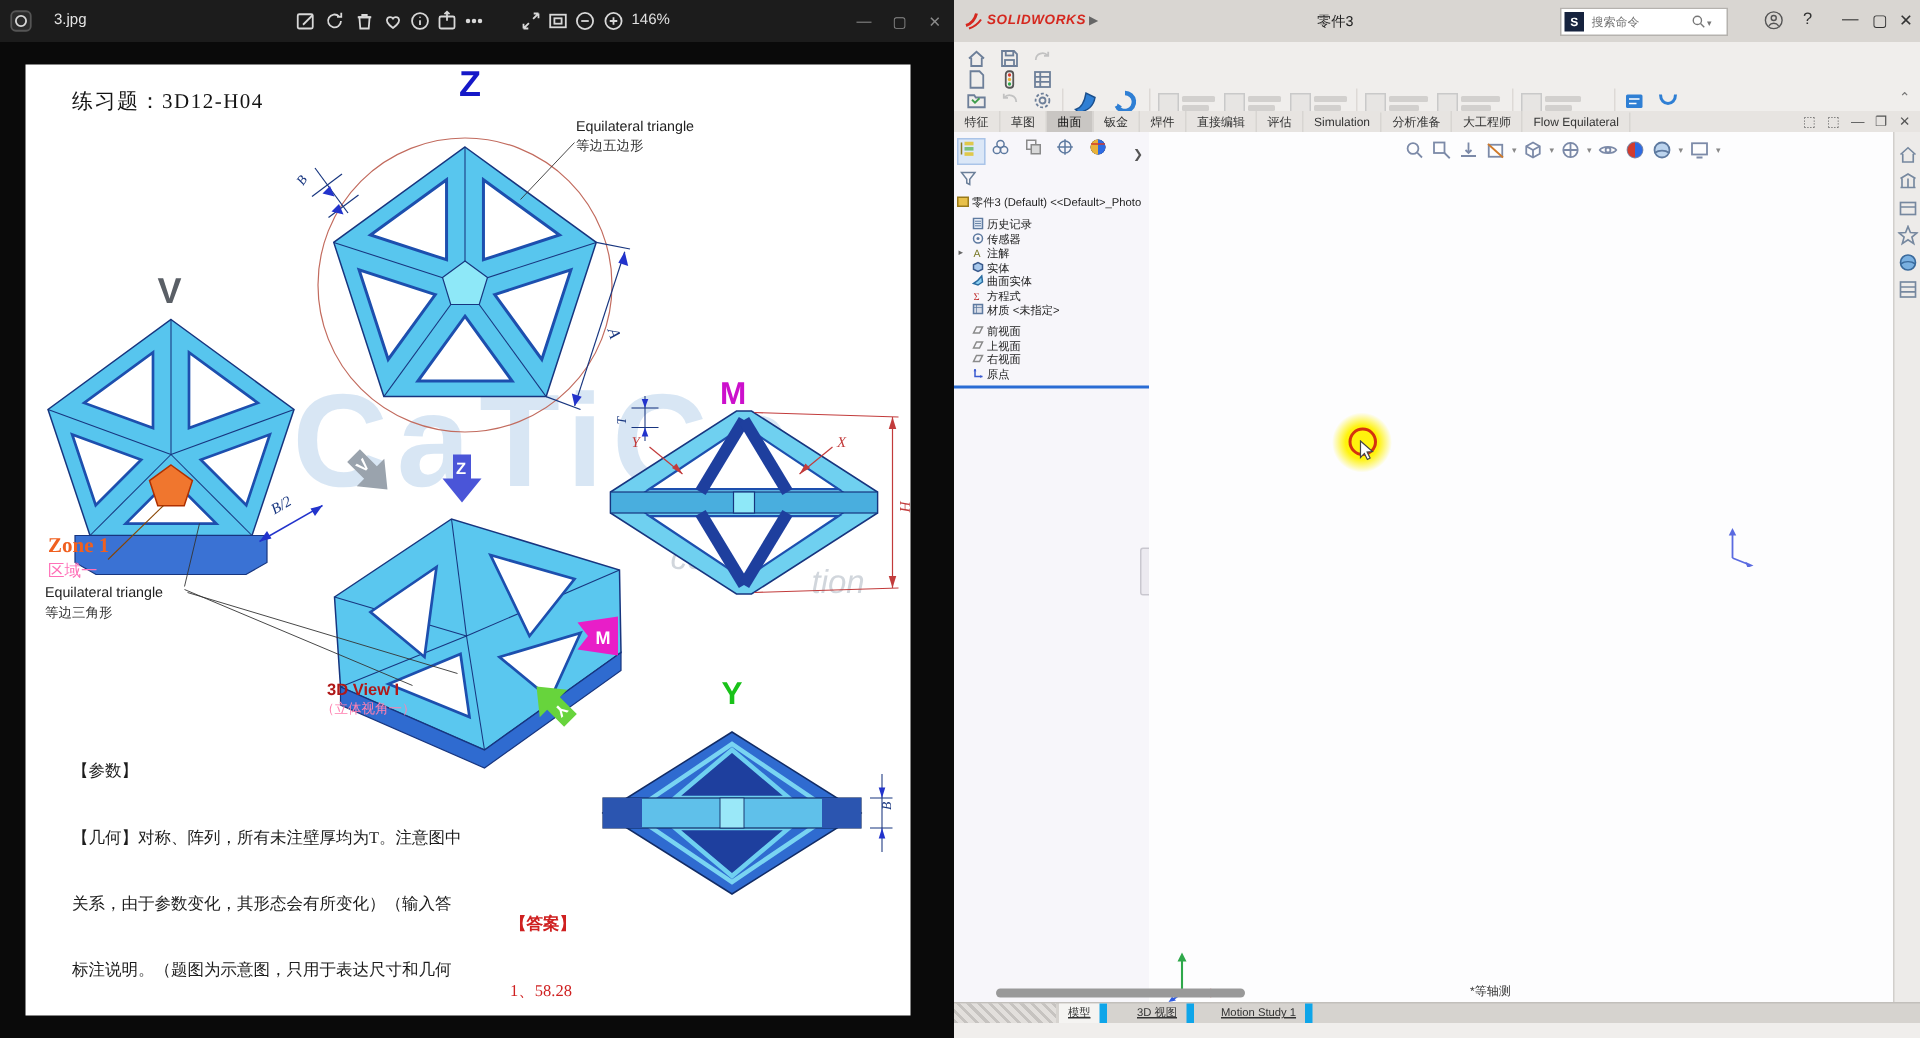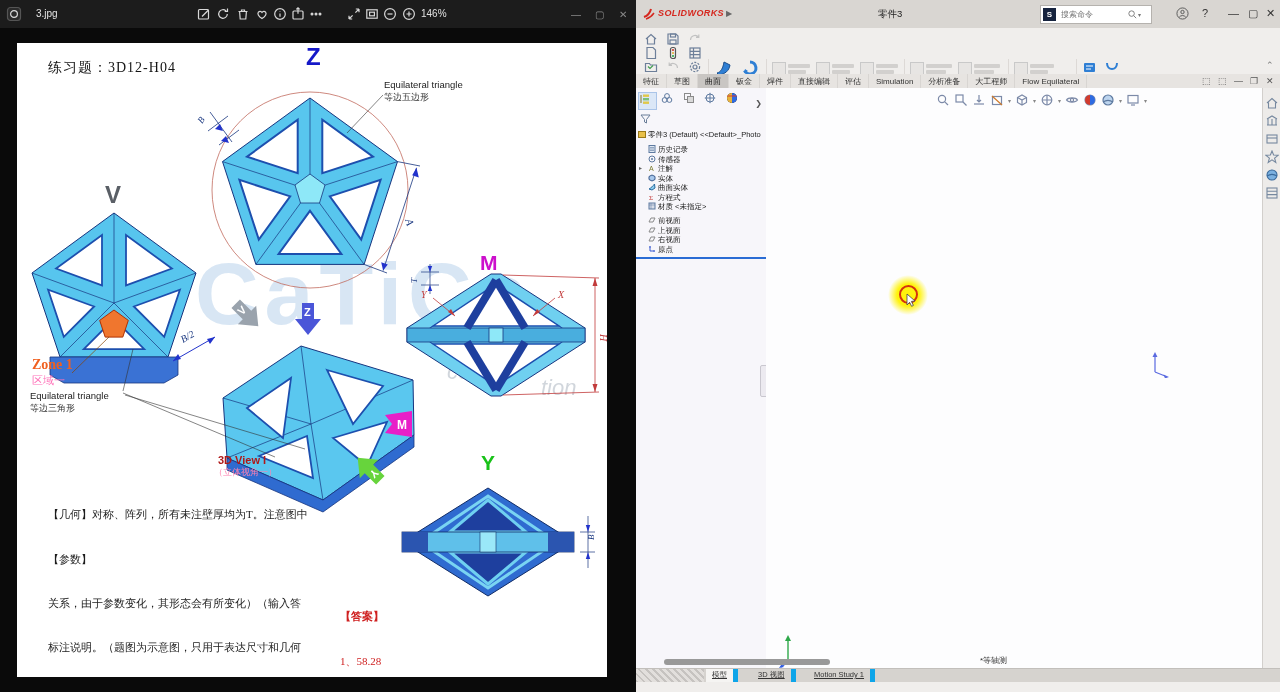--- a/index.html
+++ b/index.html
@@ -359,22 +359,22 @@
     <div class="ann" style="left:367px;top:36px">Equilateral triangle</div>
     <div class="ann-cn" style="left:367px;top:48px">等边五边形</div>
     <div class="ann" style="left:15px;top:314px;font-size:14px;font-weight:bold;color:#f06020;font-family:'Liberation Serif',serif">Zone 1</div>
     <div class="ann-cn" style="left:15px;top:330px;font-size:11px;color:#ff70b8">区域一</div>
     <div class="ann" style="left:13px;top:347px">Equilateral triangle</div>
     <div class="ann-cn" style="left:13px;top:359px">等边三角形</div>
     <div class="ann darkred" style="left:201px;top:411px;font-size:11px">3D View I</div>
     <div class="ann-cn" style="left:197px;top:423px;color:#ff80b0">（立体视角一）</div>
 
     <div class="tblock" style="left:31px;top:435px">
+      <div>【参数】</div>
       <div>【几何】对称、阵列，所有未注壁厚均为T。注意图中</div>
-      <div>【参数】</div>
       <div>关系，由于参数变化，其形态会有所变化）（输入答</div>
       <div>标注说明。（题图为示意图，只用于表达尺寸和几何</div>
       
       
       
       
       
       
       
       

